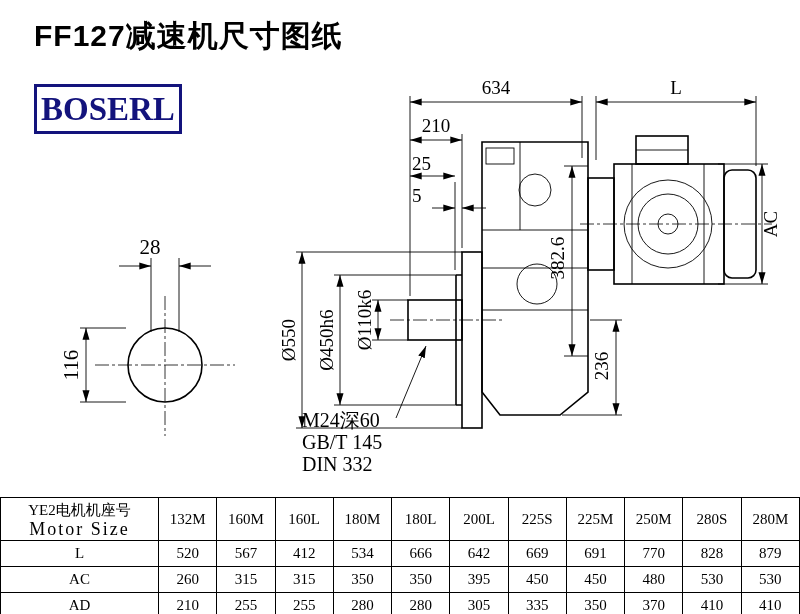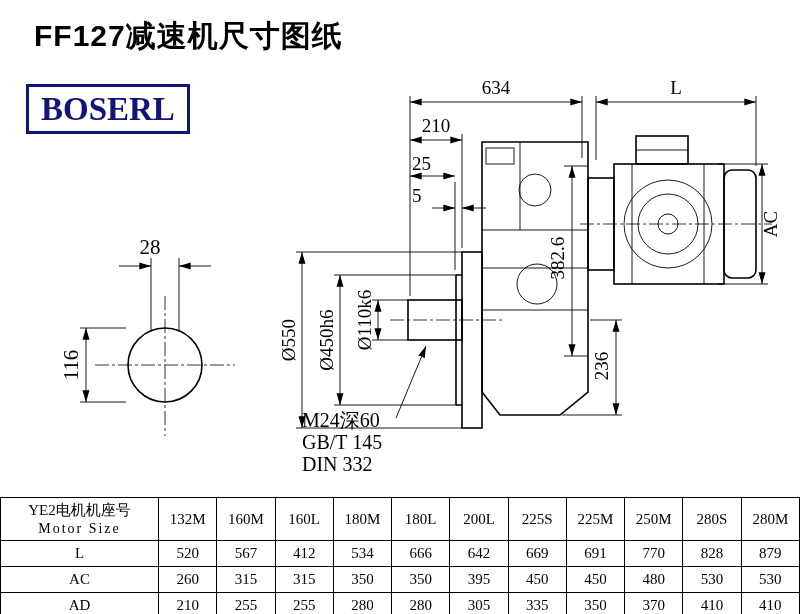--- a/index.html
+++ b/index.html
@@ -1,38 +1,38 @@
 <!DOCTYPE html>
 <html><head>
 <meta charset="utf-8">
 <style>
   html,body{margin:0;padding:0;background:#fff;}
   #stage{position:relative;width:800px;height:614px;background:#ffffff;overflow:hidden;
          font-family:"Liberation Serif",serif;color:#000;}
   .page-title{position:absolute;left:34px;top:16px;font-size:30px;font-weight:bold;
               font-family:"Liberation Sans",sans-serif;letter-spacing:1px;}
-  .brand-box{position:absolute;left:26px;top:84px;border:3px solid #13137c;background:#fff;
-             padding:0 12px;font-size:33px;font-weight:bold;color:#13137c;
+  .brand-box{position:absolute;left:34px;top:84px;border:3px solid #13137c;background:#fff;
+             padding:0 4px;font-size:33px;font-weight:bold;color:#13137c;
              font-family:"Liberation Serif",serif;line-height:44px;}
   svg{position:absolute;left:0;top:0;}
   svg text{font-family:"Liberation Serif",serif;fill:#000;}
   .out{stroke:#000;stroke-width:1.6;fill:none;}
   .thin{stroke:#000;stroke-width:0.9;fill:none;}
   .dim{stroke:#000;stroke-width:0.9;fill:none;}
   .cl{stroke:#000;stroke-width:0.8;fill:none;stroke-dasharray:14 3 3 3;}
   .dimtext{font-size:19px;}
   .bigdim{font-size:21px;}
   .notetext{font-size:20px;}
   table.spec{position:absolute;left:0;top:497px;width:800px;border-collapse:collapse;
              table-layout:fixed;background:#fff;}
   table.spec td{border:1px solid #000;text-align:center;vertical-align:middle;
                 font-size:15px;padding:0;height:25px;}
   table.spec tr.head td{height:42px;}
   .hdr-cn{font-size:15px;line-height:19px;}
-  .hdr-en{font-size:14px;letter-spacing:2px;line-height:18px;}
+  .hdr-en{font-size:18px;letter-spacing:2px;line-height:18px;}
 </style>
 </head>
 <body>
 
 <div id="stage">
 
   <svg width="800" height="497" viewBox="0 0 800 497">
     <defs>
       <marker id="arr" viewBox="0 0 10 10" refX="10" refY="5" markerWidth="13" markerHeight="13" orient="auto-start-reverse">
         <path d="M0,2 L10,5 L0,8 z" fill="#000"></path>

